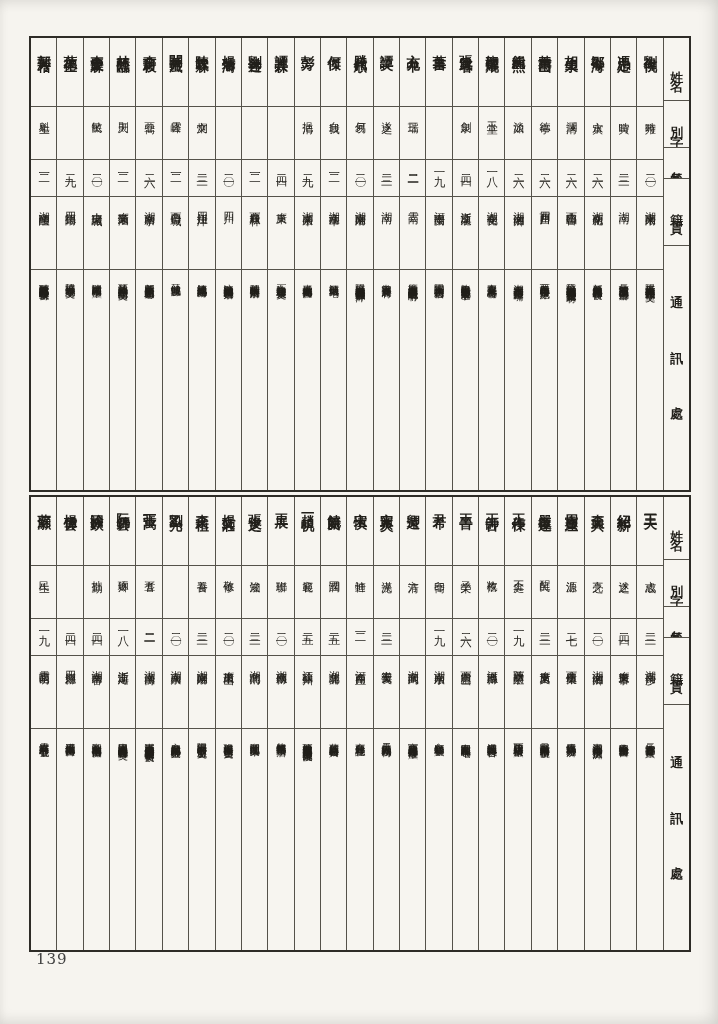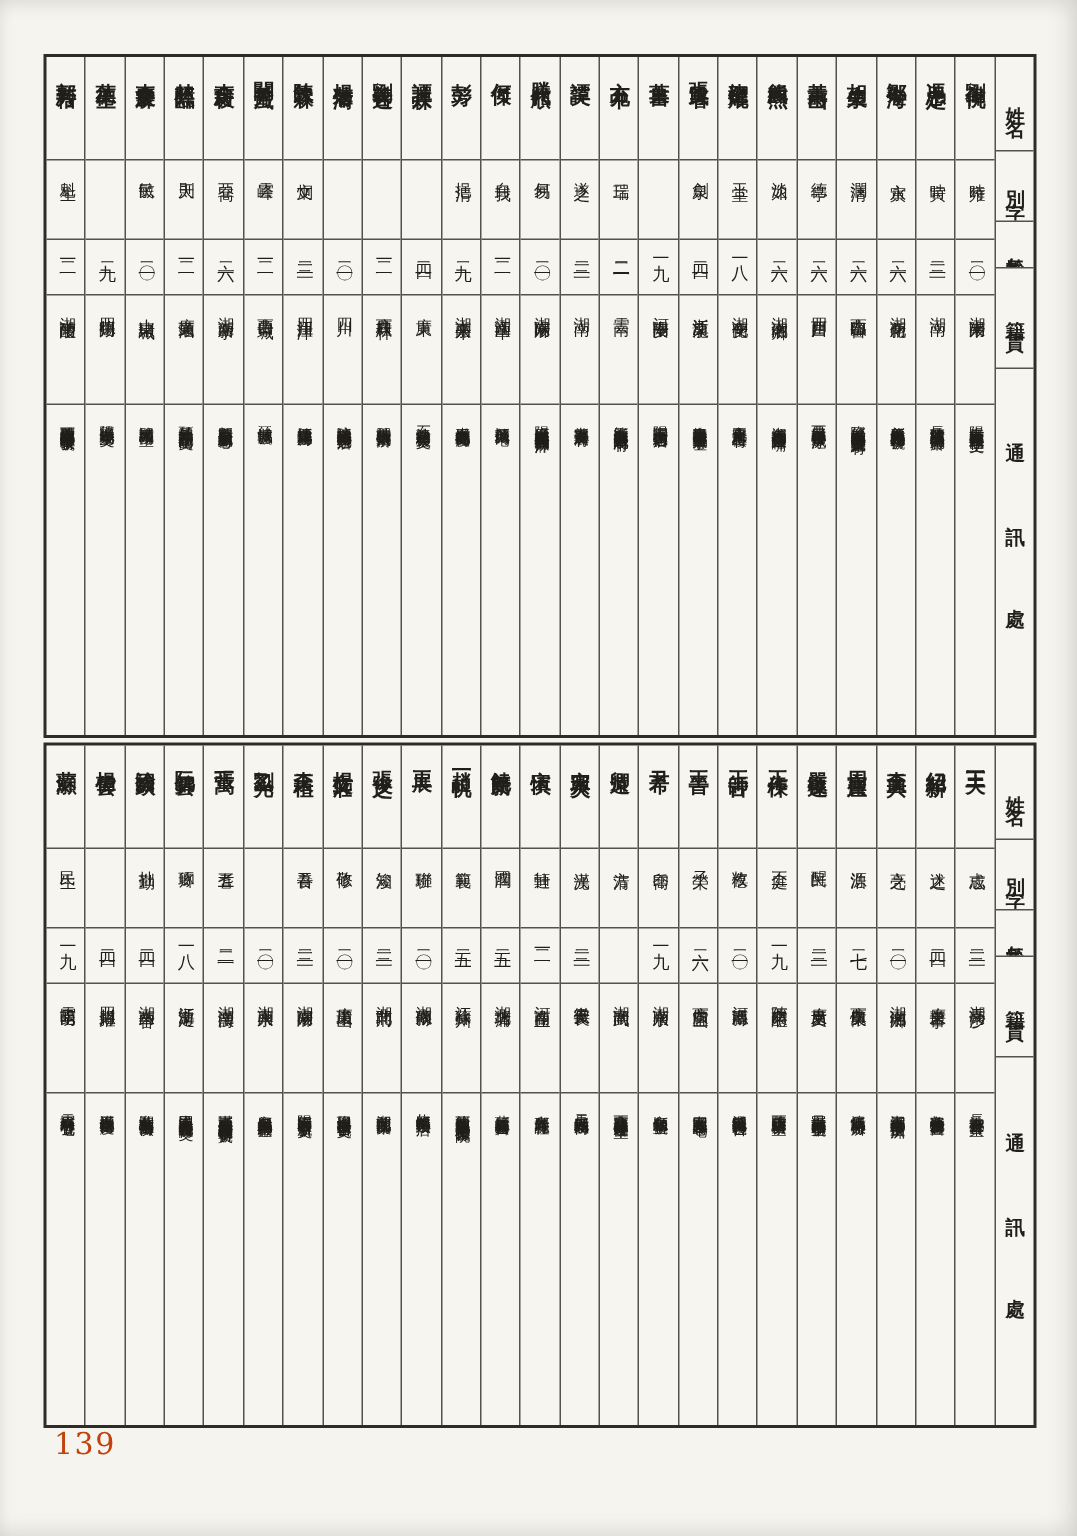--- a/index.html
+++ b/index.html
@@ -36,21 +36,21 @@
   .c-name{font-size:13.5px;font-weight:bold;letter-spacing:2px;}
   .c-zi{font-size:11px;letter-spacing:1px;}
   .c-age{font-size:11.5px;letter-spacing:1px;}
   .c-native{font-size:11px;letter-spacing:1px;}
   .c-addr{font-size:10px;letter-spacing:0.5px;line-height:1.15;max-height:240px;}
   .hlabel{font-size:13px;font-weight:bold;letter-spacing:8px;}
   .r-age .hlabel{font-size:12px;letter-spacing:2px;}
   .spread{letter-spacing:56px;}
   .pageno{
     position:absolute;left:36px;top:950px;
-    font-size:20px;color:#c2410c;letter-spacing:1px;
+    font-size:15px;color:#404040;letter-spacing:1px;
     font-family:"DejaVu Serif","Liberation Serif",serif;
   }
 </style>
 </head>
 <body>
 
 <div class="sheet">
   <div class="rtable" id="table-0">
       <div class="col">
         <div class="cell hcell r-name">

